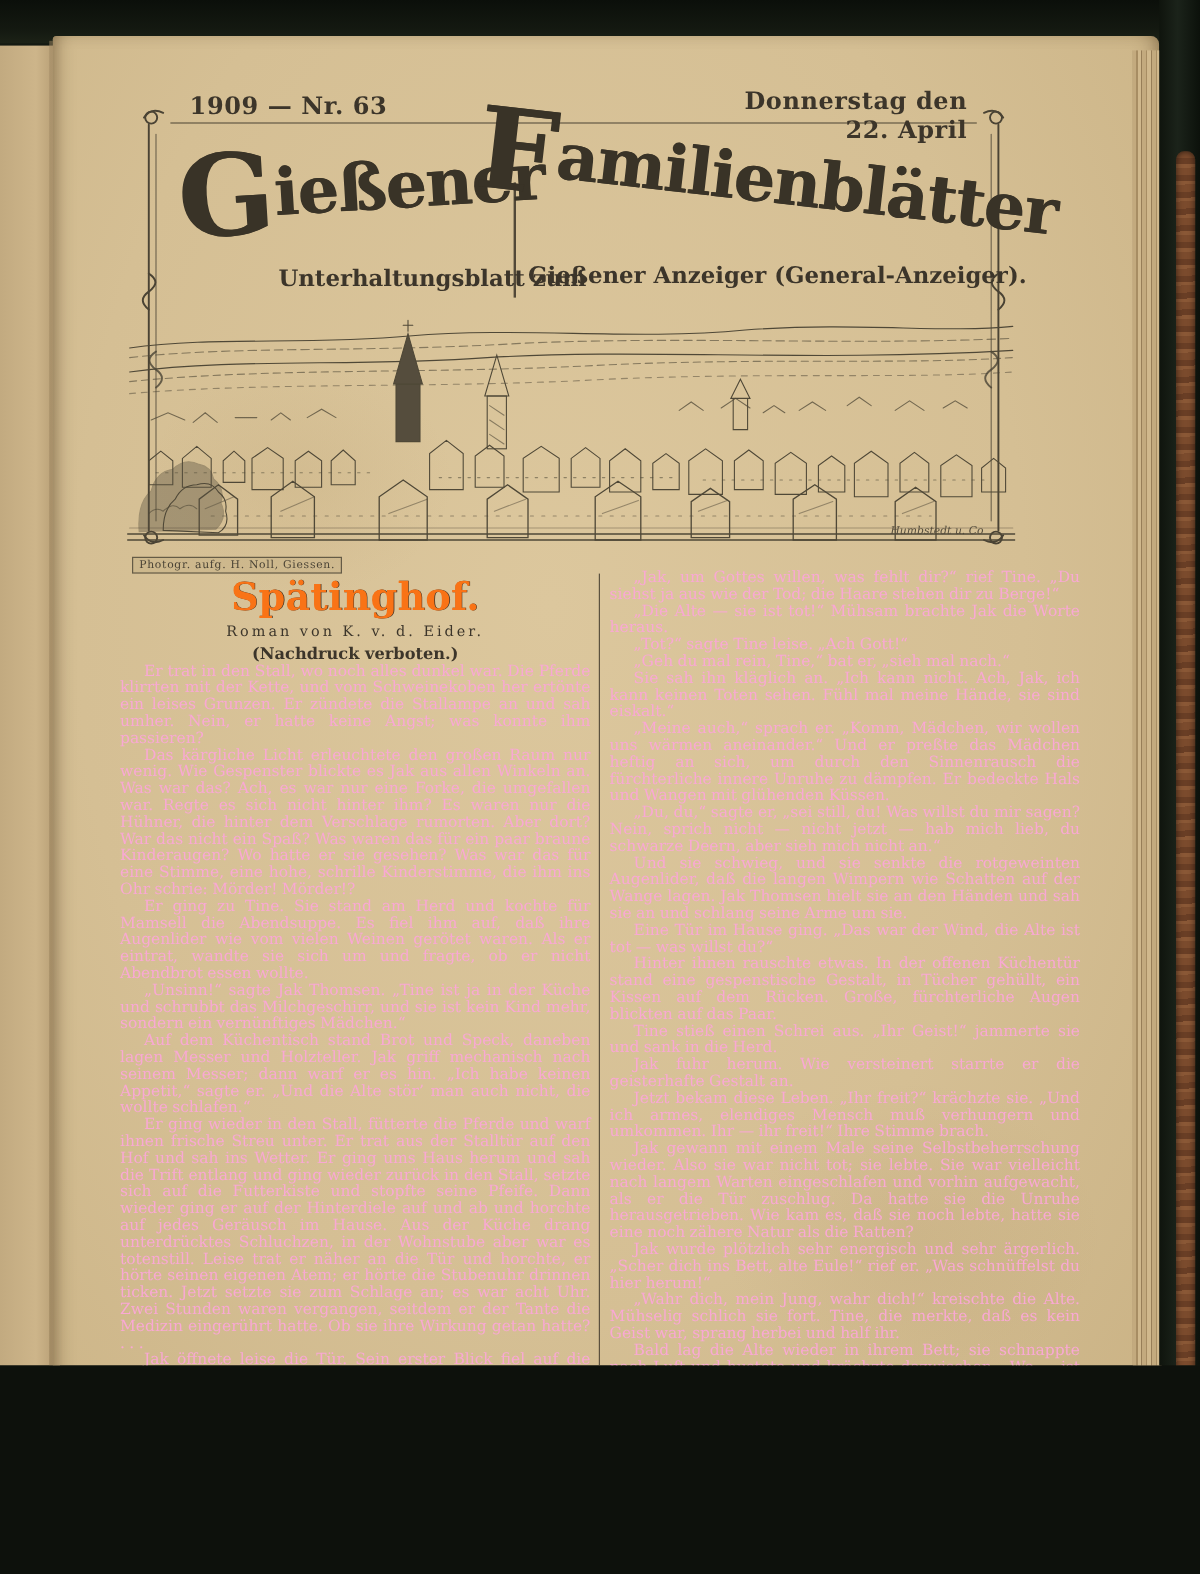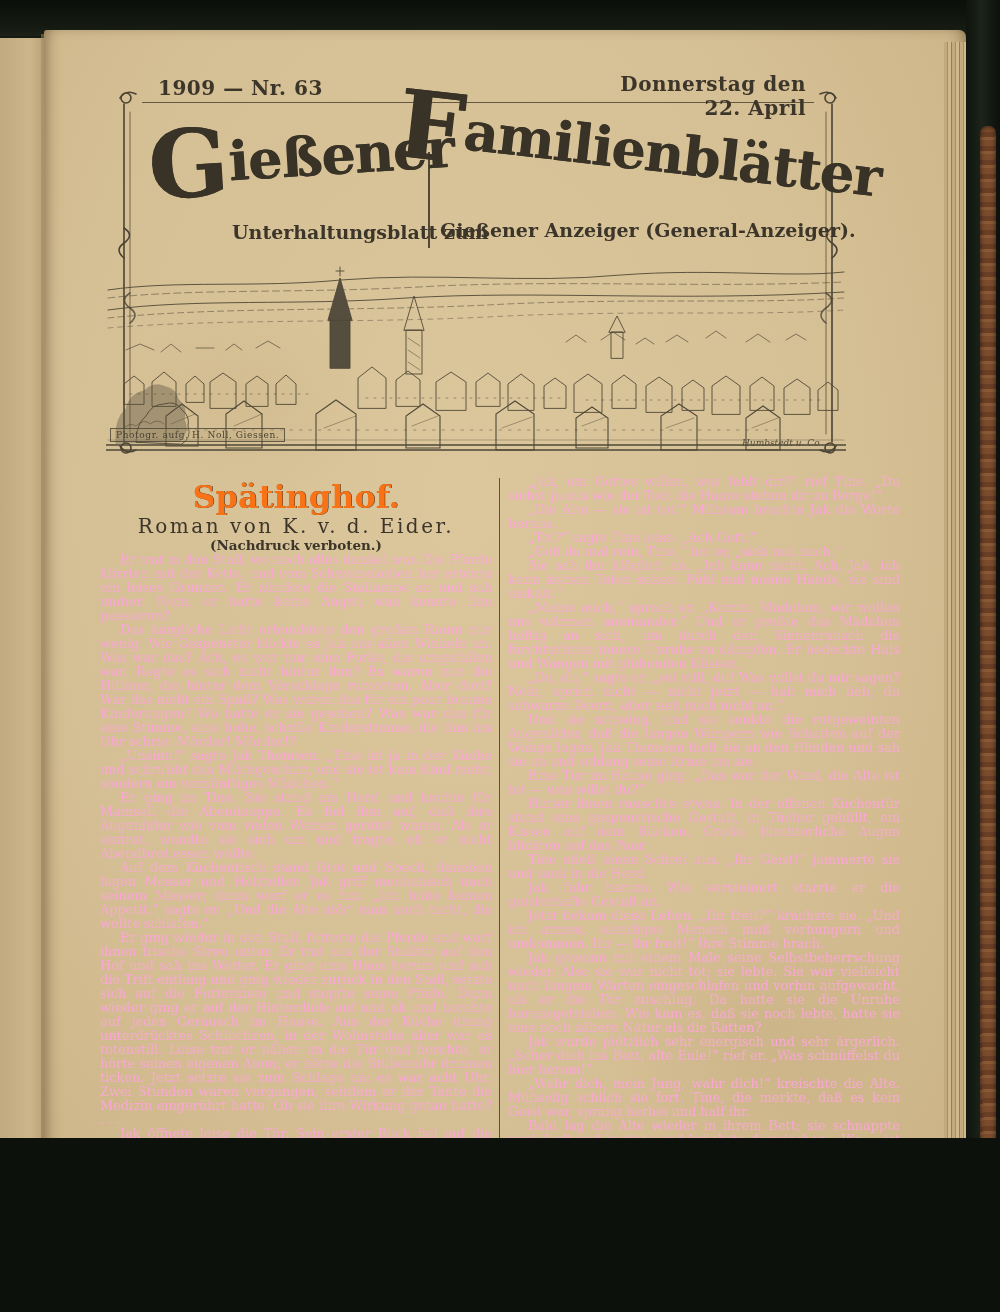--- a/index.html
+++ b/index.html
@@ -48,34 +48,34 @@
   .mast .rest{font-size:54px;letter-spacing:-1px;}
   #title-g{left:148px;top:120px;transform:rotate(-3.5deg);}
   #title-f{left:402px;top:86px;transform:rotate(6.5deg);transform-origin:0 0;}
   .sub{position:absolute;font-weight:bold;font-size:19px;white-space:nowrap;}
   #sub-l{left:232px;top:221px;}
   #sub-r{left:440px;top:219px;}
   .substem{position:absolute;left:428px;top:152px;width:2px;height:96px;
       background:rgba(58,51,39,.85);}
 
   #panorama{position:absolute;left:106px;top:238px;width:740px;height:215px;}
-  .photocredit{position:absolute;left:110px;top:428px;font-size:9px;letter-spacing:.6px;
+  .photocredit{position:absolute;left:110px;top:464px;font-size:9px;letter-spacing:.6px;
       color:#4a4335;border:1px solid rgba(74,67,53,.8);padding:0 5px;line-height:12px;
       background:rgba(180,158,115,.25);white-space:nowrap;}
   .engraver{position:absolute;left:742px;top:438px;font-size:9px;font-style:italic;
       color:#554d3d;white-space:nowrap;}
 
   .colbox{position:absolute;width:392px;}
   #col-left{left:100px;top:480px;}
   #col-right{left:508px;top:475px;}
   .divider{position:absolute;left:499px;top:478px;width:1px;height:754px;
       background:rgba(60,52,40,.8);}
   .art-title{font-size:32px;line-height:34px;font-weight:bold;text-align:center;
       margin:0 0 3px 0;color:#f97316;text-shadow:.5px 0 0 #39332a;}
-  .art-byline{font-size:20px;line-height:18px;text-align:center;letter-spacing:2.5px;
+  .art-byline{font-size:12px;line-height:18px;text-align:center;letter-spacing:2.5px;
       margin:0 0 2px 0;color:#3c352a;}
   .art-note{font-size:13.5px;line-height:16px;font-weight:bold;text-align:center;margin:0;color:#3c352a;}
   .art-note2{font-size:13.5px;line-height:16px;text-align:center;margin:0 0 5px 0;color:#3c352a;}
   .textflow p{margin:0;text-indent:20px;font-size:12.9px;line-height:14px;
       text-align:justify;color:#f9a8d4;word-spacing:-.4px;}
 </style>
 </head>
 <body>
 
 <div id="stage">
@@ -166,22 +166,22 @@
   <div class="photocredit">Photogr. aufg. H. Noll, Giessen.</div>
   <div class="engraver">Humbstedt u. Co</div>
 
   <div class="colbox" id="col-left">
     <h1 class="art-title">Spätinghof.</h1>
     <div class="art-byline">Roman von K. v. d. Eider.</div>
     <div class="art-note">(Nachdruck verboten.)</div>
     <div class="textflow">
         <p>Er trat in den Stall, wo noch alles dunkel war. Die Pferde klirrten mit der Kette, und vom Schweinekoben her ertönte ein leises Grunzen. Er zündete die Stallampe an und sah umher. Nein, er hatte keine Angst; was konnte ihm passieren?</p>
         <p>Das kärgliche Licht erleuchtete den großen Raum nur wenig. Wie Gespenster blickte es Jak aus allen Winkeln an. Was war das? Ach, es war nur eine Forke, die umgefallen war. Regte es sich nicht hinter ihm? Es waren nur die Hühner, die hinter dem Verschlage rumorten. Aber dort? War das nicht ein Spaß? Was waren das für ein paar braune Kinderaugen? Wo hatte er sie gesehen? Was war das für eine Stimme, eine hohe, schrille Kinderstimme, die ihm ins Ohr schrie: Mörder! Mörder!?</p>
+        <p>Er ging zu Tine. Sie stand am Herd und kochte für Mamsell die Abendsuppe. Es fiel ihm auf, daß ihre Augenlider wie vom vielen Weinen gerötet waren. Als er eintrat, wandte sie sich um und fragte, ob er nicht Abendbrot essen wollte.</p>
         <p>„Unsinn!“ sagte Jak Thomsen. „Tine ist ja in der Küche und schrubbt das Milchgeschirr, und sie ist kein Kind mehr, sondern ein vernünftiges Mädchen.“</p>
-        <p>Er ging zu Tine. Sie stand am Herd und kochte für Mamsell die Abendsuppe. Es fiel ihm auf, daß ihre Augenlider wie vom vielen Weinen gerötet waren. Als er eintrat, wandte sie sich um und fragte, ob er nicht Abendbrot essen wollte.</p>
         <p>Auf dem Küchentisch stand Brot und Speck, daneben lagen Messer und Holzteller. Jak griff mechanisch nach seinem Messer; dann warf er es hin. „Ich habe keinen Appetit,“ sagte er. „Und die Alte stör’ man auch nicht, die wollte schlafen.“</p>
         <p>Er ging wieder in den Stall, fütterte die Pferde und warf ihnen frische Streu unter. Er trat aus der Stalltür auf den Hof und sah ins Wetter. Er ging ums Haus herum und sah die Trift entlang und ging wieder zurück in den Stall, setzte sich auf die Futterkiste und stopfte seine Pfeife. Dann wieder ging er auf der Hinterdiele auf und ab und horchte auf jedes Geräusch im Hause. Aus der Küche drang unterdrücktes Schluchzen, in der Wohnstube aber war es totenstill. Leise trat er näher an die Tür und horchte, er hörte seinen eigenen Atem; er hörte die Stubenuhr drinnen ticken. Jetzt setzte sie zum Schlage an; es war acht Uhr. Zwei Stunden waren vergangen, seitdem er der Tante die Medizin eingerührt hatte. Ob sie ihre Wirkung getan hatte? . . .</p>
         <p>Jak öffnete leise die Tür. Sein erster Blick fiel auf die Lampe, die noch auf dem Tisch stand und ein wenig blakte; der zweite Blick traf die Tante, die totenbleich mit geschlossenen Augen und ein wenig geöffnetem Munde im Bette lag. Ja, so sah eine Tote aus. Und plötzlich schlug er die Tür zu und floh. So kam er in die Küche.</p>
       </div>
   </div>
   <div class="divider"></div>
   <div class="colbox" id="col-right">
     <div class="textflow">
         <p>„Jak, um Gottes willen, was fehlt dir?“ rief Tine. „Du siehst ja aus wie der Tod; die Haare stehen dir zu Berge!“</p>
         <p>„Die Alte — sie ist tot!“ Mühsam brachte Jak die Worte heraus.</p>

